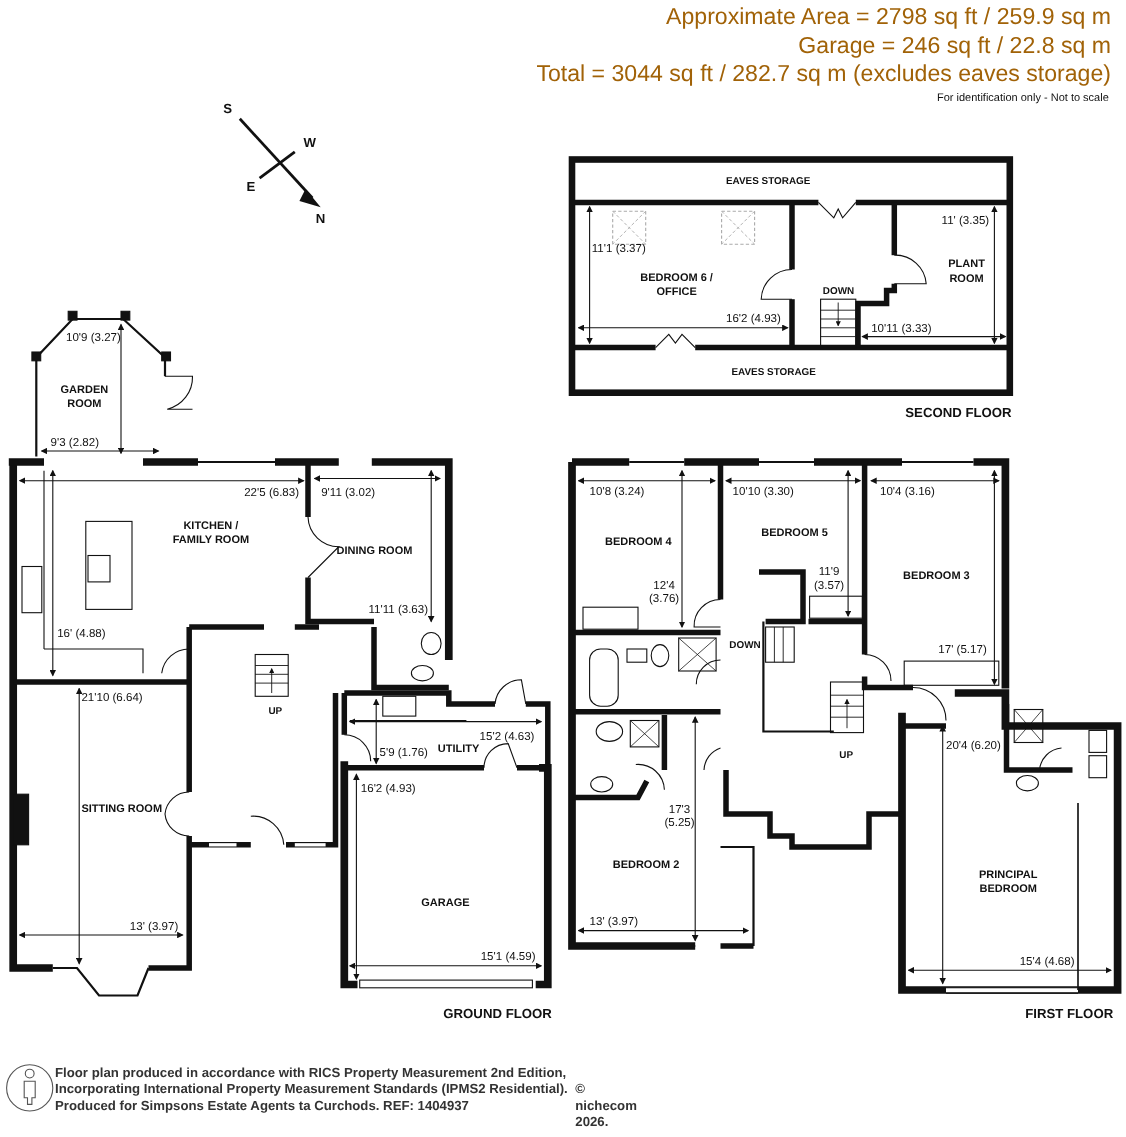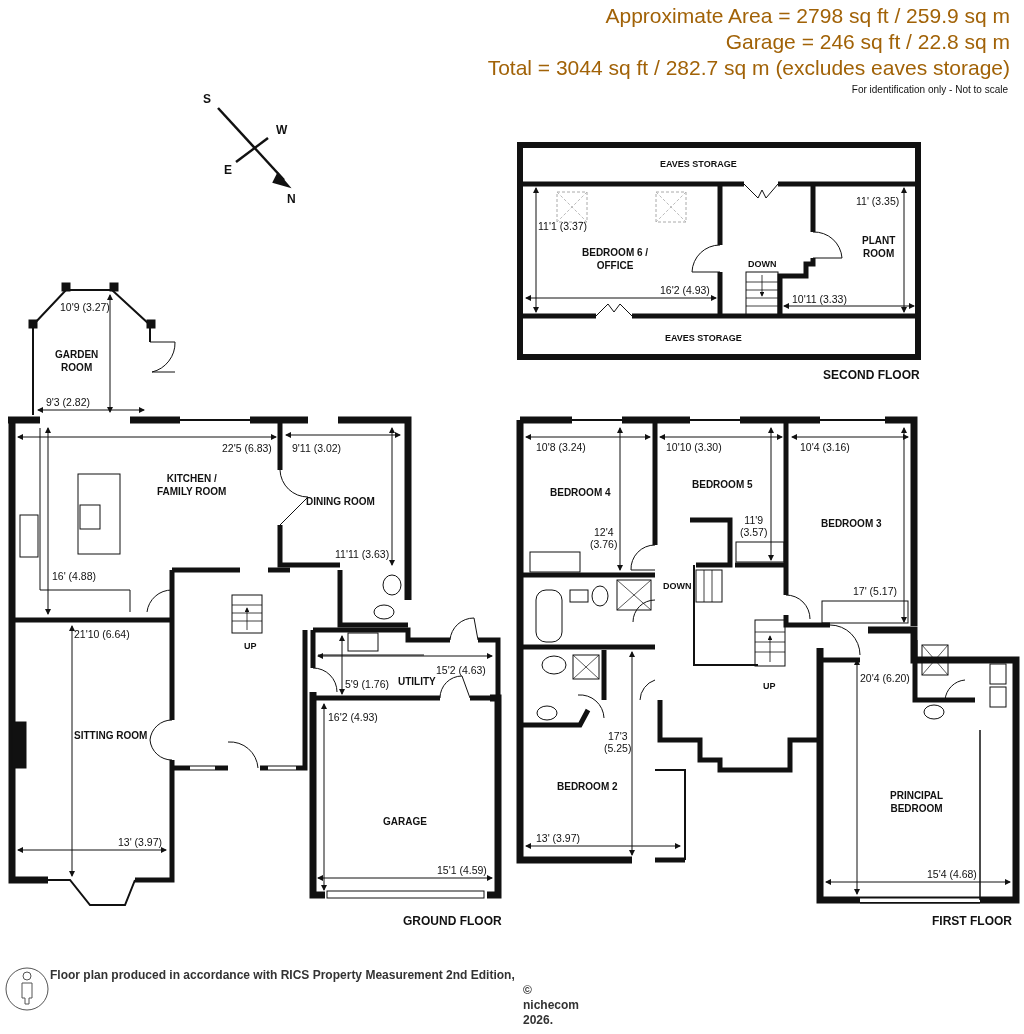--- a/index.html
+++ b/index.html
@@ -308,14 +308,16 @@
 (5.25)</div>
 <div class="dim" style="left:536px;top:832px;">13' (3.97)</div>
 <div class="lbl" style="left:890px;top:789px;white-space:pre;">PRINCIPAL
 BEDROOM</div>
 <div class="dim" style="left:860px;top:672px;">20'4 (6.20)</div>
 <div class="dim" style="left:927px;top:868px;">15'4 (4.68)</div>
 <div class="floor" style="left:932px;top:914px;">FIRST FLOOR</div>
 
 <div class="foot">
   <div>Floor plan produced in accordance with RICS Property Measurement 2nd Edition,</div>
+  <div>Incorporating International Property Measurement Standards (IPMS2 Residential).</div>
+  <div>Produced for Simpsons Estate Agents ta Curchods.   REF: 1404937</div>
   <span class="copy">© nichecom 2026.</span>
 </div>
 
 </body></html>

